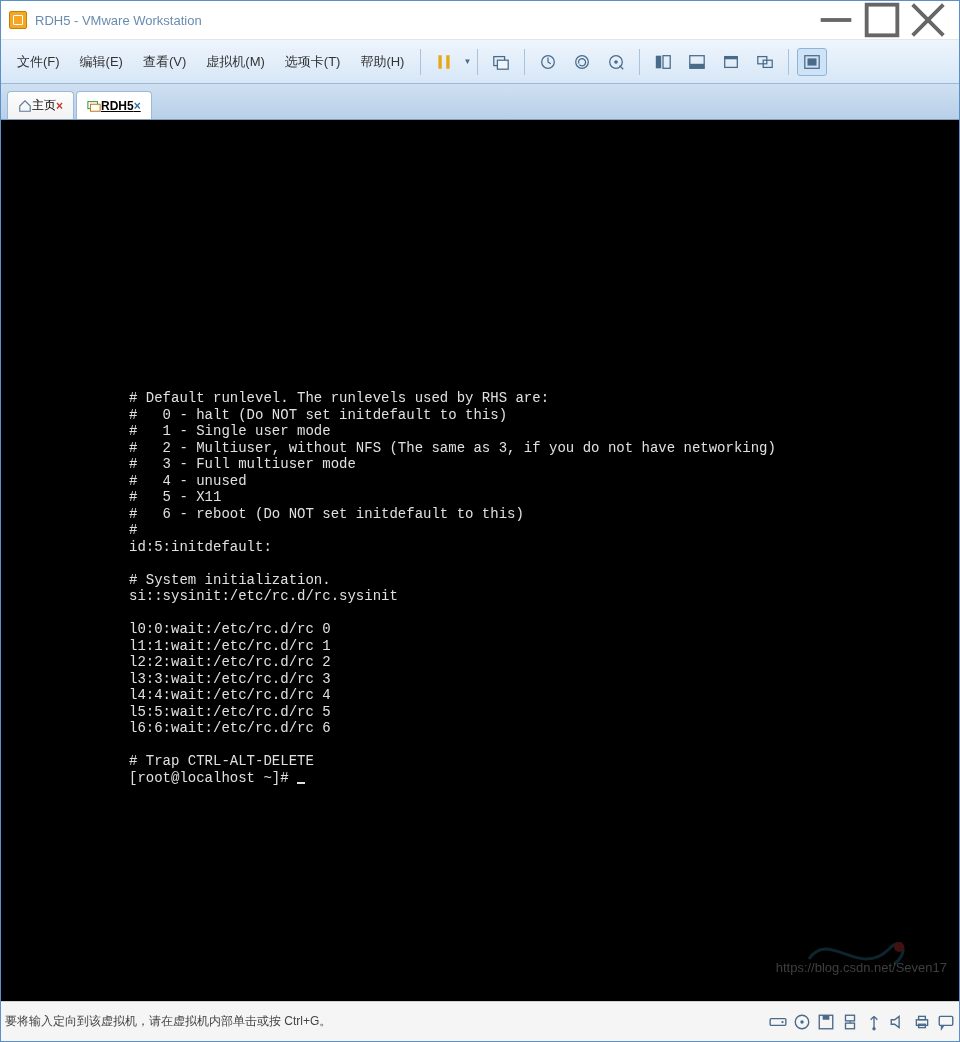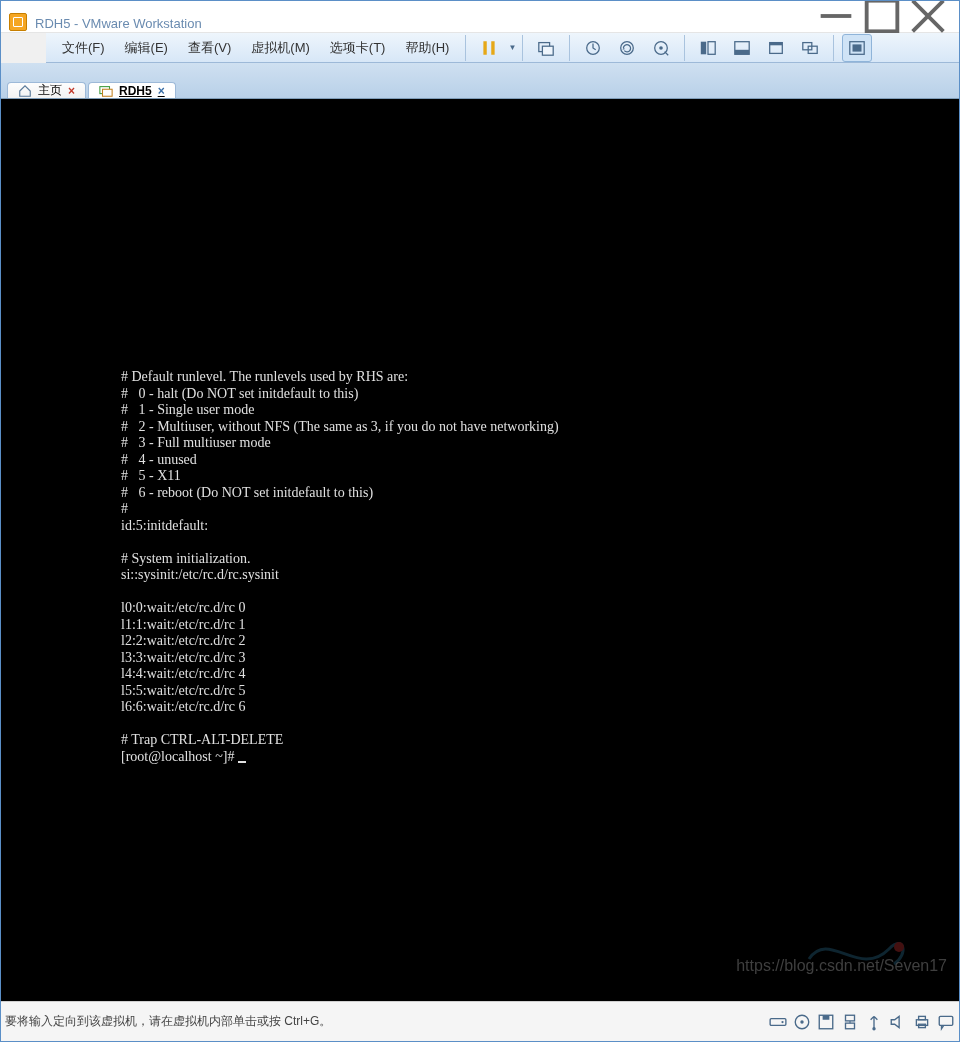--- a/index.html
+++ b/index.html
@@ -7,24 +7,24 @@
   width: 960px;
   height: 1042px;
   font-family: "Microsoft YaHei", "Segoe UI", Tahoma, sans-serif;
   font-size: 13px;
   background: #f0f0f0;
   display: flex;
   flex-direction: column;
   border: 1px solid #5b8fc7;
 }
 .titlebar {
-  height: 32px;
+  height: 39px;
   background: #ffffff;
   display: flex;
-  align-items: flex-end;
+  align-items: center;
   padding: 1px 8px;
   border-bottom: 1px solid #e5e5e5;
 }
 .titlebar .app-icon {
   width: 18px; height: 18px;
   background: #f5a623;
   border: 1px solid #c77f00;
   border-radius: 2px;
   margin-right: 8px;
   position: relative;
@@ -39,27 +39,26 @@
 .titlebar .title { color: #6a8bb0; font-size: 13px; }
 .win-controls { margin-left: auto; display: flex; }
 .win-controls .btn {
   width: 46px; height: 30px;
   display: flex; align-items: center; justify-content: center;
   color: #666;
   cursor: pointer;
 }
 
 .menubar {
-  height: 30px;
+  height: 44px;
   background: linear-gradient(#eef5fc, #d7e7f7);
   border-bottom: 1px solid #9db9d8;
   display: flex;
   align-items: center;
   padding: 0 6px;
-  margin-left: 45px;
 }
 .menubar .menu-item {
   padding: 4px 10px;
   color: #333;
   cursor: pointer;
   border-radius: 3px;
 }
 .divider { width: 1px; height: 26px; background: #a9c3de; margin: 0 6px; }
 .toolbar-btn {
   width: 30px; height: 28px;
@@ -75,29 +74,28 @@
 
 .tabbar {
   height: 36px;
   background: linear-gradient(#cfe0f1, #b8d0e8);
   border-bottom: 1px solid #7f9db9;
   display: flex;
   align-items: flex-end;
   padding: 0 6px;
 }
 .tab {
-  height: 16px;
+  height: 28px;
   background: linear-gradient(#fdfdfd, #f2f2f2);
   border: 1px solid #9db9d8;
   border-bottom: none;
   border-radius: 4px 4px 0 0;
   padding: 0 10px;
   display: flex;
   align-items: center;
-  gap: 6px;
   margin-right: 2px;
   font-size: 12px;
   cursor: pointer;
 }
 .tab.active { background: #fff; font-weight: bold; text-decoration: underline; }
 .tab .tab-icon { width: 14px; height: 14px; display: inline-flex; }
 .tab .tab-close { color: #c0392b; font-weight: bold; cursor: pointer; font-size: 12px; }
 .tab .tab-close.blue { color: #3a6ea5; }
 
 .terminal {
@@ -106,38 +104,37 @@
   color: #e0e0e0;
   font-family: "Courier New", monospace;
   font-size: 14px;
   white-space: pre;
   overflow: hidden;
   padding: 0;
   position: relative;
 }
 .terminal-inner {
   position: absolute;
-  left: 120px;
+  left: 128px;
   top: 270px;
   line-height: 16.5px;
-  font-family: Liberation Serif, serif;
 }
 .cursor {
   display: inline-block;
   width: 8px; height: 2px;
   background: #e0e0e0;
   vertical-align: -2px;
 }
 
 .watermark {
   position: absolute;
   right: 12px;
   bottom: 26px;
   color: #5a5a5a;
-  font-size: 16px;
+  font-size: 13px;
   font-family: Tahoma, sans-serif;
   opacity: 0.7;
 }
 .swirl {
   position: absolute;
   right: 40px;
   bottom: 22px;
   width: 120px;
   height: 60px;
   opacity: 0.35;

